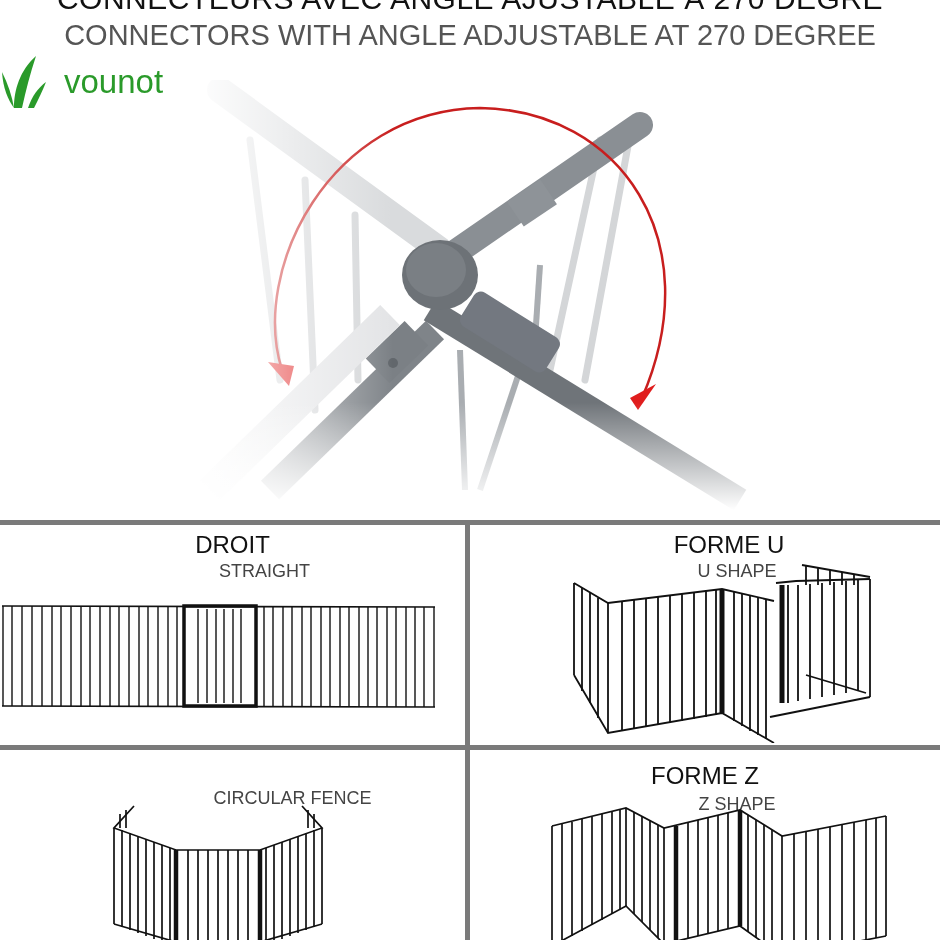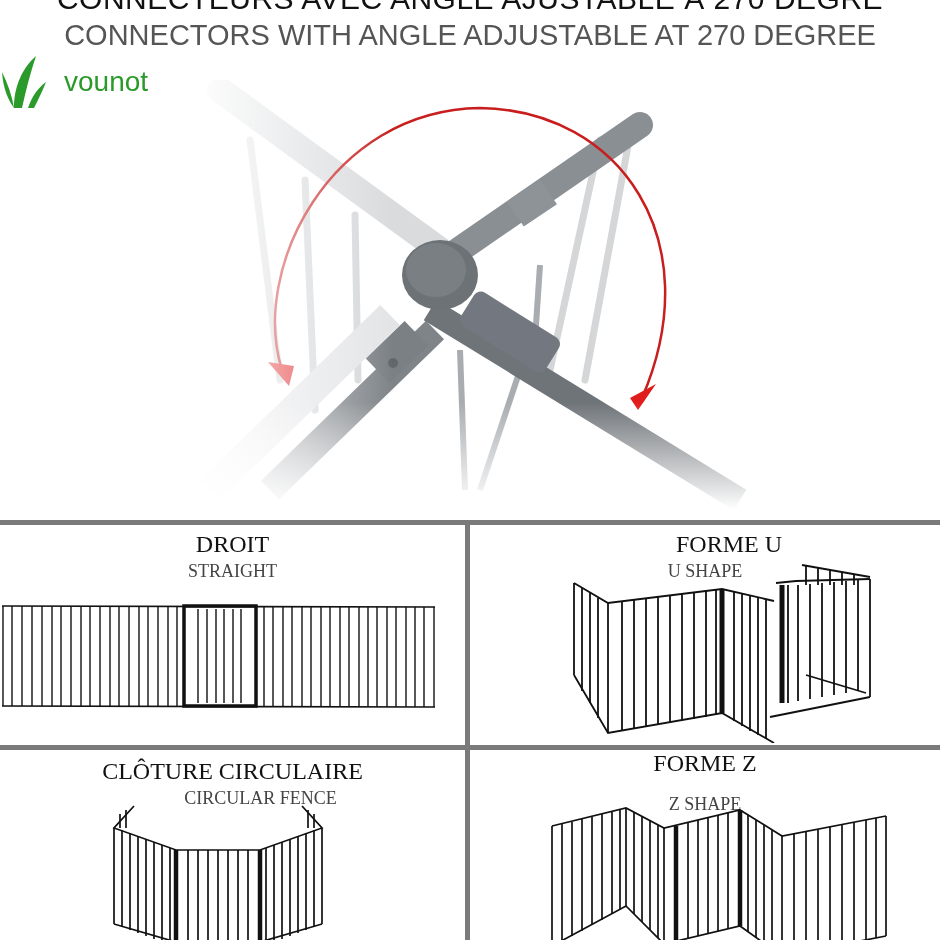--- a/index.html
+++ b/index.html
@@ -1,26 +1,26 @@
 <!DOCTYPE html>
 <html><head>
 <meta charset="utf-8">
 <style>
   html, body { margin:0; padding:0; background:#fff; }
   body { width:940px; height:940px; position:relative; overflow:hidden; font-family:"Liberation Sans", sans-serif; }
   .title-fr { position:absolute; left:0; width:940px; top:-18px; text-align:center; font-size:30px; color:#111; letter-spacing:0.5px; white-space:nowrap; }
   .title-en { position:absolute; left:0; width:940px; top:19px; text-align:center; font-size:29px; color:#555; white-space:nowrap; }
   .logo { position:absolute; left:0; top:54px; height:56px; display:flex; align-items:center; }
-  .logo-text { font-size:28px; color:#2a9a2a; margin-left:14px; }
+  .logo-text { font-size:33px; color:#2a9a2a; margin-left:14px; }
   .hero { position:absolute; left:190px; top:80px; width:580px; height:430px; }
   .hline { position:absolute; left:0; width:940px; height:5px; background:#7a7a7a; }
   .vline { position:absolute; left:465px; width:5px; background:#7a7a7a; }
-  .panel { position:absolute; overflow:hidden;font-family:Liberation Serif, serif; }
+  .panel { position:absolute; overflow:hidden; }
   .p-title { position:absolute; left:0; width:100%; text-align:center; font-size:24px; color:#111; white-space:nowrap; }
-  .p-sub { position:absolute; left:0; width:100%; text-align:center; font-size:18px; color:#444; white-space:nowrap; }
+  .p-sub { position:absolute; left:0; width:100%; text-align:center; font-size:18px; color:#444; white-space:nowrap;padding-left:32px; }
   svg { display:block; }
 </style>
 </head>
 <body>
 
 <div class="title-fr">CONNECTEURS AVEC ANGLE AJUSTABLE À 270 DEGRÉ</div>
 <div class="title-en">CONNECTORS WITH ANGLE ADJUSTABLE AT 270 DEGREE</div>
 
 <div class="logo">
   <svg width="50" height="56" viewBox="0 0 50 56">
@@ -188,21 +188,20 @@
         <line x1="272" y1="9" x2="272" y2="22"></line>
         <line x1="284" y1="11" x2="284" y2="22"></line>
       <line x1="236" y1="112" x2="296" y2="130"></line>
     </g>
     <line x1="152" y1="26" x2="152" y2="150" stroke="#111" stroke-width="5"></line>
     <line x1="212" y1="22" x2="212" y2="140" stroke="#111" stroke-width="5"></line>
   </svg>
 </div>
 
 <div class="panel" style="left:0; top:750px; width:465px; height:190px;">
-  <div class="p-title" style="top:8px;">CLÔTURE CIRCULAIRE</div>
   <div class="p-sub" style="top:38px;margin-left:28px;">CIRCULAR FENCE</div>
   <svg style="position:absolute; left:108px; top:52px;" width="220" height="140" viewBox="0 0 220 140">
     <g stroke="#111" stroke-width="1.7" fill="none">
       <polyline points="26,4 6,26 68,48 152,48 214,26 194,4"></polyline>
       <polyline points="6,122 68,140"></polyline>
       <polyline points="214,122 152,140"></polyline>
       <line x1="6" y1="26" x2="6" y2="122"></line>
         <line x1="14" y1="28" x2="14" y2="125"></line>
         <line x1="22" y1="31" x2="22" y2="128"></line>
         <line x1="30" y1="34" x2="30" y2="131"></line>
@@ -229,21 +228,21 @@
         <line x1="18" y1="8" x2="18" y2="26"></line>
         <line x1="200" y1="8" x2="200" y2="26"></line>
         <line x1="206" y1="12" x2="206" y2="26"></line>
     </g>
     <line x1="68" y1="48" x2="68" y2="140" stroke="#111" stroke-width="4.5"></line>
     <line x1="152" y1="48" x2="152" y2="140" stroke="#111" stroke-width="4.5"></line>
   </svg>
 </div>
 
 <div class="panel" style="left:470px; top:750px; width:470px; height:190px;">
-  <div class="p-title" style="top:0;">FORME Z</div>
+  <div class="p-title" style="top:12px;">FORME Z</div>
   <div class="p-sub" style="top:44px;">Z SHAPE</div>
   <svg style="position:absolute; left:80px; top:56px;" width="340" height="134" viewBox="0 0 340 134">
     <g stroke="#111" stroke-width="1.7" fill="none">
       <polyline points="2,20 76,2 114,22 190,4 232,30 336,10"></polyline>
       <polyline points="2,140 76,100 114,138 190,120 232,150 336,130"></polyline>
       <line x1="2" y1="20" x2="2" y2="140"></line>
         <line x1="12" y1="18" x2="12" y2="136"></line>
         <line x1="22" y1="16" x2="22" y2="130"></line>
         <line x1="32" y1="13" x2="32" y2="125"></line>
         <line x1="42" y1="11" x2="42" y2="119"></line>

